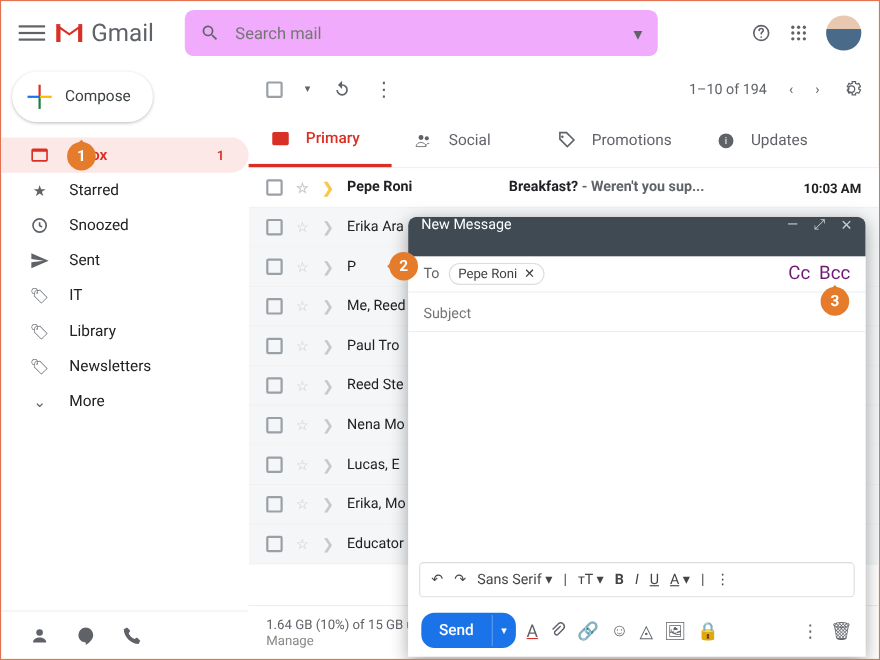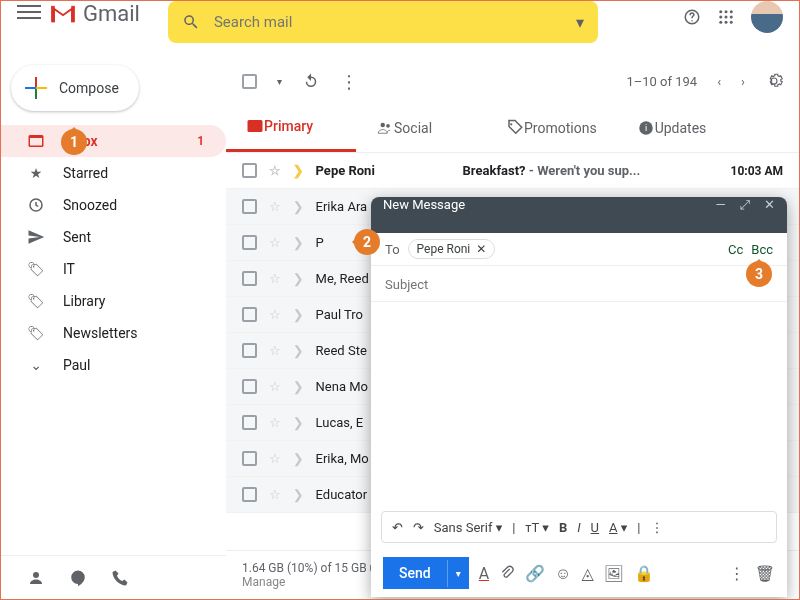--- a/index.html
+++ b/index.html
@@ -1,23 +1,23 @@
 <!DOCTYPE html>
 <html><head>
 <meta charset="utf-8">
 <style>
 *{box-sizing:border-box;margin:0;padding:0;font-family:Roboto,Arial,sans-serif}
 body{width:800px;height:600px;overflow:hidden;position:relative;border:1px solid #e47252;background:#fff}
-.header{height:58px;display:flex;align-items:flex-start;padding:0 16px;gap:8px}
+.header{height:58px;display:flex;align-items:center;padding:0 16px;gap:8px}
 .burger{width:24px;cursor:pointer;color:#5f6368}
 .burger div{height:2px;background:#5f6368;margin:4px 0}
 .logo{display:flex;align-items:center;gap:6px;margin-right:20px}
 .logo-m{width:28px;height:22px;position:relative}
 .brand{font-size:22px;color:#5f6368}
-.search{flex:1;max-width:430px;height:42px;background:#fde047;border-radius:8px;display:flex;align-items:center;padding:0 14px;gap:14px;color:#5f6368}
+.search{flex:1;max-width:430px;height:42px;background:#f0abfc;border-radius:8px;display:flex;align-items:center;padding:0 14px;gap:14px;color:#5f6368}
 .search input{border:none;background:none;flex:1;font-size:15px;outline:none}
 .hicons{margin-left:auto;display:flex;align-items:center;gap:16px;color:#5f6368}
 .avatar{width:32px;height:32px;border-radius:50%;background:linear-gradient(#e8c8b0 40%,#4a6a8a 40%);}
 .main{display:flex;height:calc(100% - 58px)}
 .sidebar{width:225px;padding-top:6px;display:flex;flex-direction:column}
 .compose{display:inline-flex;align-items:center;gap:12px;margin-left:10px;padding:12px 20px 12px 14px;border-radius:28px;box-shadow:0 1px 3px rgba(0,0,0,.25);font-size:14px;color:#3c4043;background:#fff;cursor:pointer;width:fit-content}
 .plus{width:22px;height:22px;position:relative}
 .plus:before,.plus:after{content:"";position:absolute;background:#000}
 .plus:before{left:10px;top:0;width:2px;height:22px;background:linear-gradient(#d93025 50%,#188038 50%)}
 .plus:after{top:10px;left:0;height:2px;width:22px;background:linear-gradient(90deg,#1a73e8 50%,#fbbc04 50%)}
@@ -25,21 +25,21 @@
 .nav li{display:flex;align-items:center;gap:18px;padding:6px 12px 6px 26px;height:32px;border-radius:0 16px 16px 0;color:#202124;cursor:pointer}
 .nav li.active{background:#fce8e6;color:#d93025;font-weight:600}
 .nav .count{margin-left:auto;margin-right:10px;font-size:12px}
 .nav .ic{width:18px;color:#5f6368;display:flex;justify-content:center}
 .nav li.active .ic{color:#d93025}
 .sfoot{margin-top:auto;border-top:1px solid #eee;height:44px;display:flex;align-items:center;gap:24px;padding-left:26px;color:#5f6368}
 .content{flex:1;display:flex;flex-direction:column;border-left:0}
 .toolbar{height:44px;display:flex;align-items:center;padding:0 16px;font-size:13px;color:#5f6368;gap:20px}
 .chk{width:15px;height:15px;border:2px solid #9aa0a6;border-radius:2px}
 .tabs{display:flex;border-bottom:1px solid #eee;height:50px}
-.tab{display:flex;align-items:center;padding:0 20px;font-size:14px;color:#5f6368;min-width:130px;cursor:pointer}
+.tab{display:flex;align-items:center;gap:14px;padding:0 20px;font-size:14px;color:#5f6368;min-width:130px;cursor:pointer}
 .tab.active{color:#d93025;border-bottom:3px solid #d93025;font-weight:500}
 .rows{flex:1;overflow:hidden}
 .row{display:flex;align-items:center;height:36px;padding:0 16px;gap:12px;border-bottom:1px solid #f1f1f1;font-size:13px;color:#5f6368}
 .row.unread{font-weight:700;color:#202124;background:#fff}
 .row.read{background:#f5f6f7}
 .sender{width:135px;overflow:hidden;white-space:nowrap;text-overflow:ellipsis;color:#202124}
 .row.read .sender{font-weight:400}
 .subj{flex:1;overflow:hidden;white-space:nowrap;text-overflow:ellipsis}
 .subj .s1{color:#202124}
 .row.unread .s1{font-weight:700}
@@ -47,27 +47,27 @@
 .time{font-size:12px;color:#202124}
 .row.unread .time{font-weight:700}
 .star{color:#c8c8c8}
 .star.imp{color:#f7c94a}
 .cfoot{padding:10px 16px;font-size:12px;color:#5f6368;border-top:1px solid #eee}
 .compose-win{position:absolute;right:12px;bottom:2px;width:416px;height:400px;background:#fff;box-shadow:0 4px 16px rgba(0,0,0,.35);border-radius:8px 8px 0 0;display:flex;flex-direction:column;overflow:hidden}
 .cw-head{background:#404a52;color:#fff;height:36px;display:flex;align-items:flex-start;padding:0 12px;font-size:13px}
 .cw-head .wicons{margin-left:auto;display:flex;gap:14px;font-size:13px;color:#ccc}
 .cw-to{display:flex;align-items:center;padding:6px 14px;font-size:13px;color:#5f6368;border-bottom:1px solid #eee;gap:8px}
 .chip{display:inline-flex;align-items:center;gap:6px;border:1px solid #ddd;border-radius:12px;padding:2px 8px;font-size:12px;color:#3c4043}
-.cw-cc{margin-left:auto;display:flex;gap:8px;font-size:13px;color:#14532d}
+.cw-cc{margin-left:auto;display:flex;gap:8px;font-size:17px;color:#701a75}
 .cw-subj{padding:8px 14px;border-bottom:1px solid #eee}
 .cw-subj input{border:none;width:100%;font-size:13px;outline:none;color:#888}
 .cw-body{flex:1}
 .fmt{border:1px solid #ddd;border-radius:4px;margin:6px 10px;height:32px;display:flex;align-items:center;gap:10px;padding:0 10px;font-size:13px;color:#444}
 .cw-foot{height:48px;display:flex;align-items:center;padding:0 12px;gap:10px;color:#5f6368}
-.send{background:#1a73e8;color:#fff;border-radius:0;display:flex;align-items:center;font-size:14px;font-weight:500;overflow:hidden}
+.send{background:#1a73e8;color:#fff;border-radius:12px;display:flex;align-items:center;font-size:14px;font-weight:500;overflow:hidden}
 .send span{padding:8px 16px}
 .send .dd{padding:8px 8px;border-left:1px solid rgba(255,255,255,.3);font-size:10px}
 .marker{position:absolute;width:26px;height:26px;background:#e47c2c;border-radius:50%;color:#fff;font-weight:700;display:flex;align-items:center;justify-content:center;font-size:14px}
 .marker:before{content:"";position:absolute;top:-7px;left:50%;transform:translateX(-50%);border:5px solid transparent;border-bottom-color:#e47c2c}
 .marker.leftpt:before{top:50%;left:-7px;transform:translateY(-50%);border:5px solid transparent;border-right-color:#e47c2c}
 svg{width:18px;height:18px}
 </style>
 </head>
 <body>
 
@@ -157,21 +157,21 @@
       <li>
           <span class="ic">🏷</span>
           <span>Library</span>
         </li>
       <li>
           <span class="ic">🏷</span>
           <span>Newsletters</span>
         </li>
       <li>
           <span class="ic">⌄</span>
-          <span>Paul</span>
+          <span>More</span>
         </li>
     </ul>
     <div class="sfoot">
       <svg viewBox="0 0 24 24" fill="#5f6368">
           <circle cx="12" cy="8" r="4"></circle>
           <path d="M4 20c0-4 4-6 8-6s8 2 8 6z"></path>
         </svg>
       <svg viewBox="0 0 24 24" fill="#5f6368">
           <path d="M12 2a9 9 0 00-9 9c0 5 4 9 9 9v3c5-3 9-7 9-12a9 9 0 00-9-9z"></path>
         </svg>

